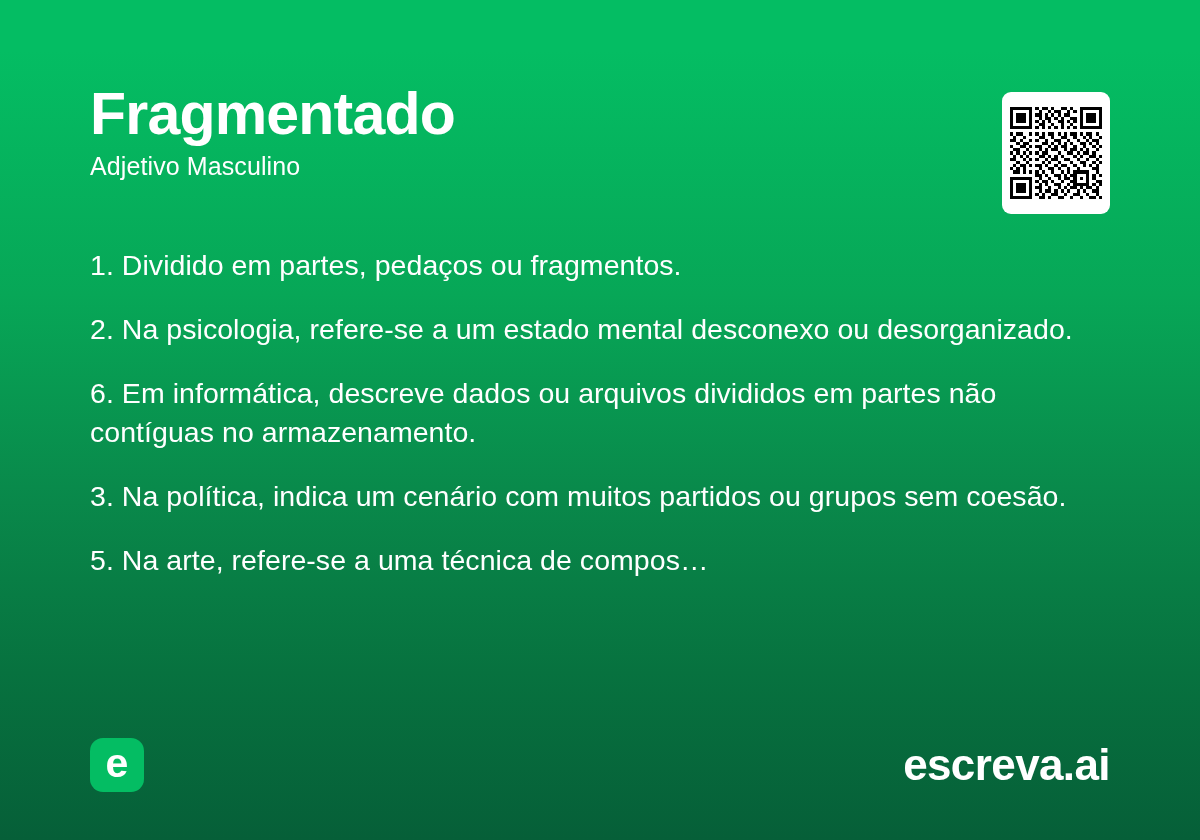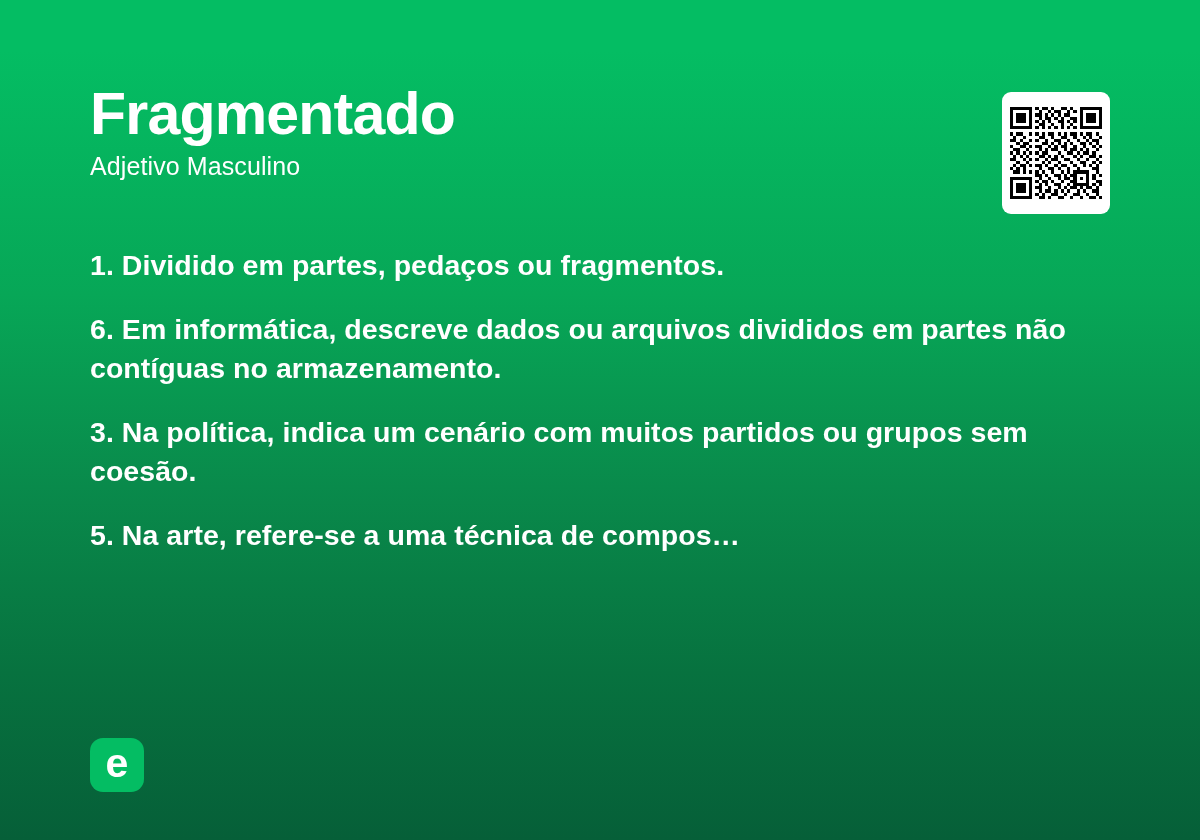--- a/index.html
+++ b/index.html
@@ -79,21 +79,21 @@
   .definitions {
     position: absolute;
     left: 90px;
     top: 246px;
     width: 1000px;
   }
 
   .definition {
     font-size: 28.5px;
     line-height: 39px;
-    font-weight: bold;
+    font-weight: normal;
     color: #ffffff;
     margin-bottom: 25px;
     letter-spacing: 0.05px;
   }
 
   .definition:last-child { margin-bottom: 0; }
 
   
   .footer {
     position: absolute;
@@ -391,22 +391,24 @@
           <rect x="19" y="28" width="1" height="1"></rect>
         <rect x="22" y="28" width="1" height="1"></rect>
           <rect x="25" y="28" width="2" height="1"></rect>
         <rect x="28" y="28" width="1" height="1"></rect>
       </g>
     </svg>
   </div>
 
   <div class="definitions">
     <p class="definition">1. Dividido em partes, pedaços ou fragmentos.</p>
+    <p class="definition">2. Na psicologia, refere-se a um estado mental desconexo ou desorganizado.</p>
     <p class="definition">6. Em informática, descreve dados ou arquivos divididos em partes não contíguas no armazenamento.</p>
     <p class="definition">3. Na política, indica um cenário com muitos partidos ou grupos sem coesão.</p>
     <p class="definition">5. Na arte, refere-se a uma técnica de compos…</p>
   </div>
 
   <div class="footer">
     <div class="logo-mark">e</div>
+    <div class="brand-wordmark">escreva.ai</div>
   </div>
 
 </div>
 
 </body></html>

